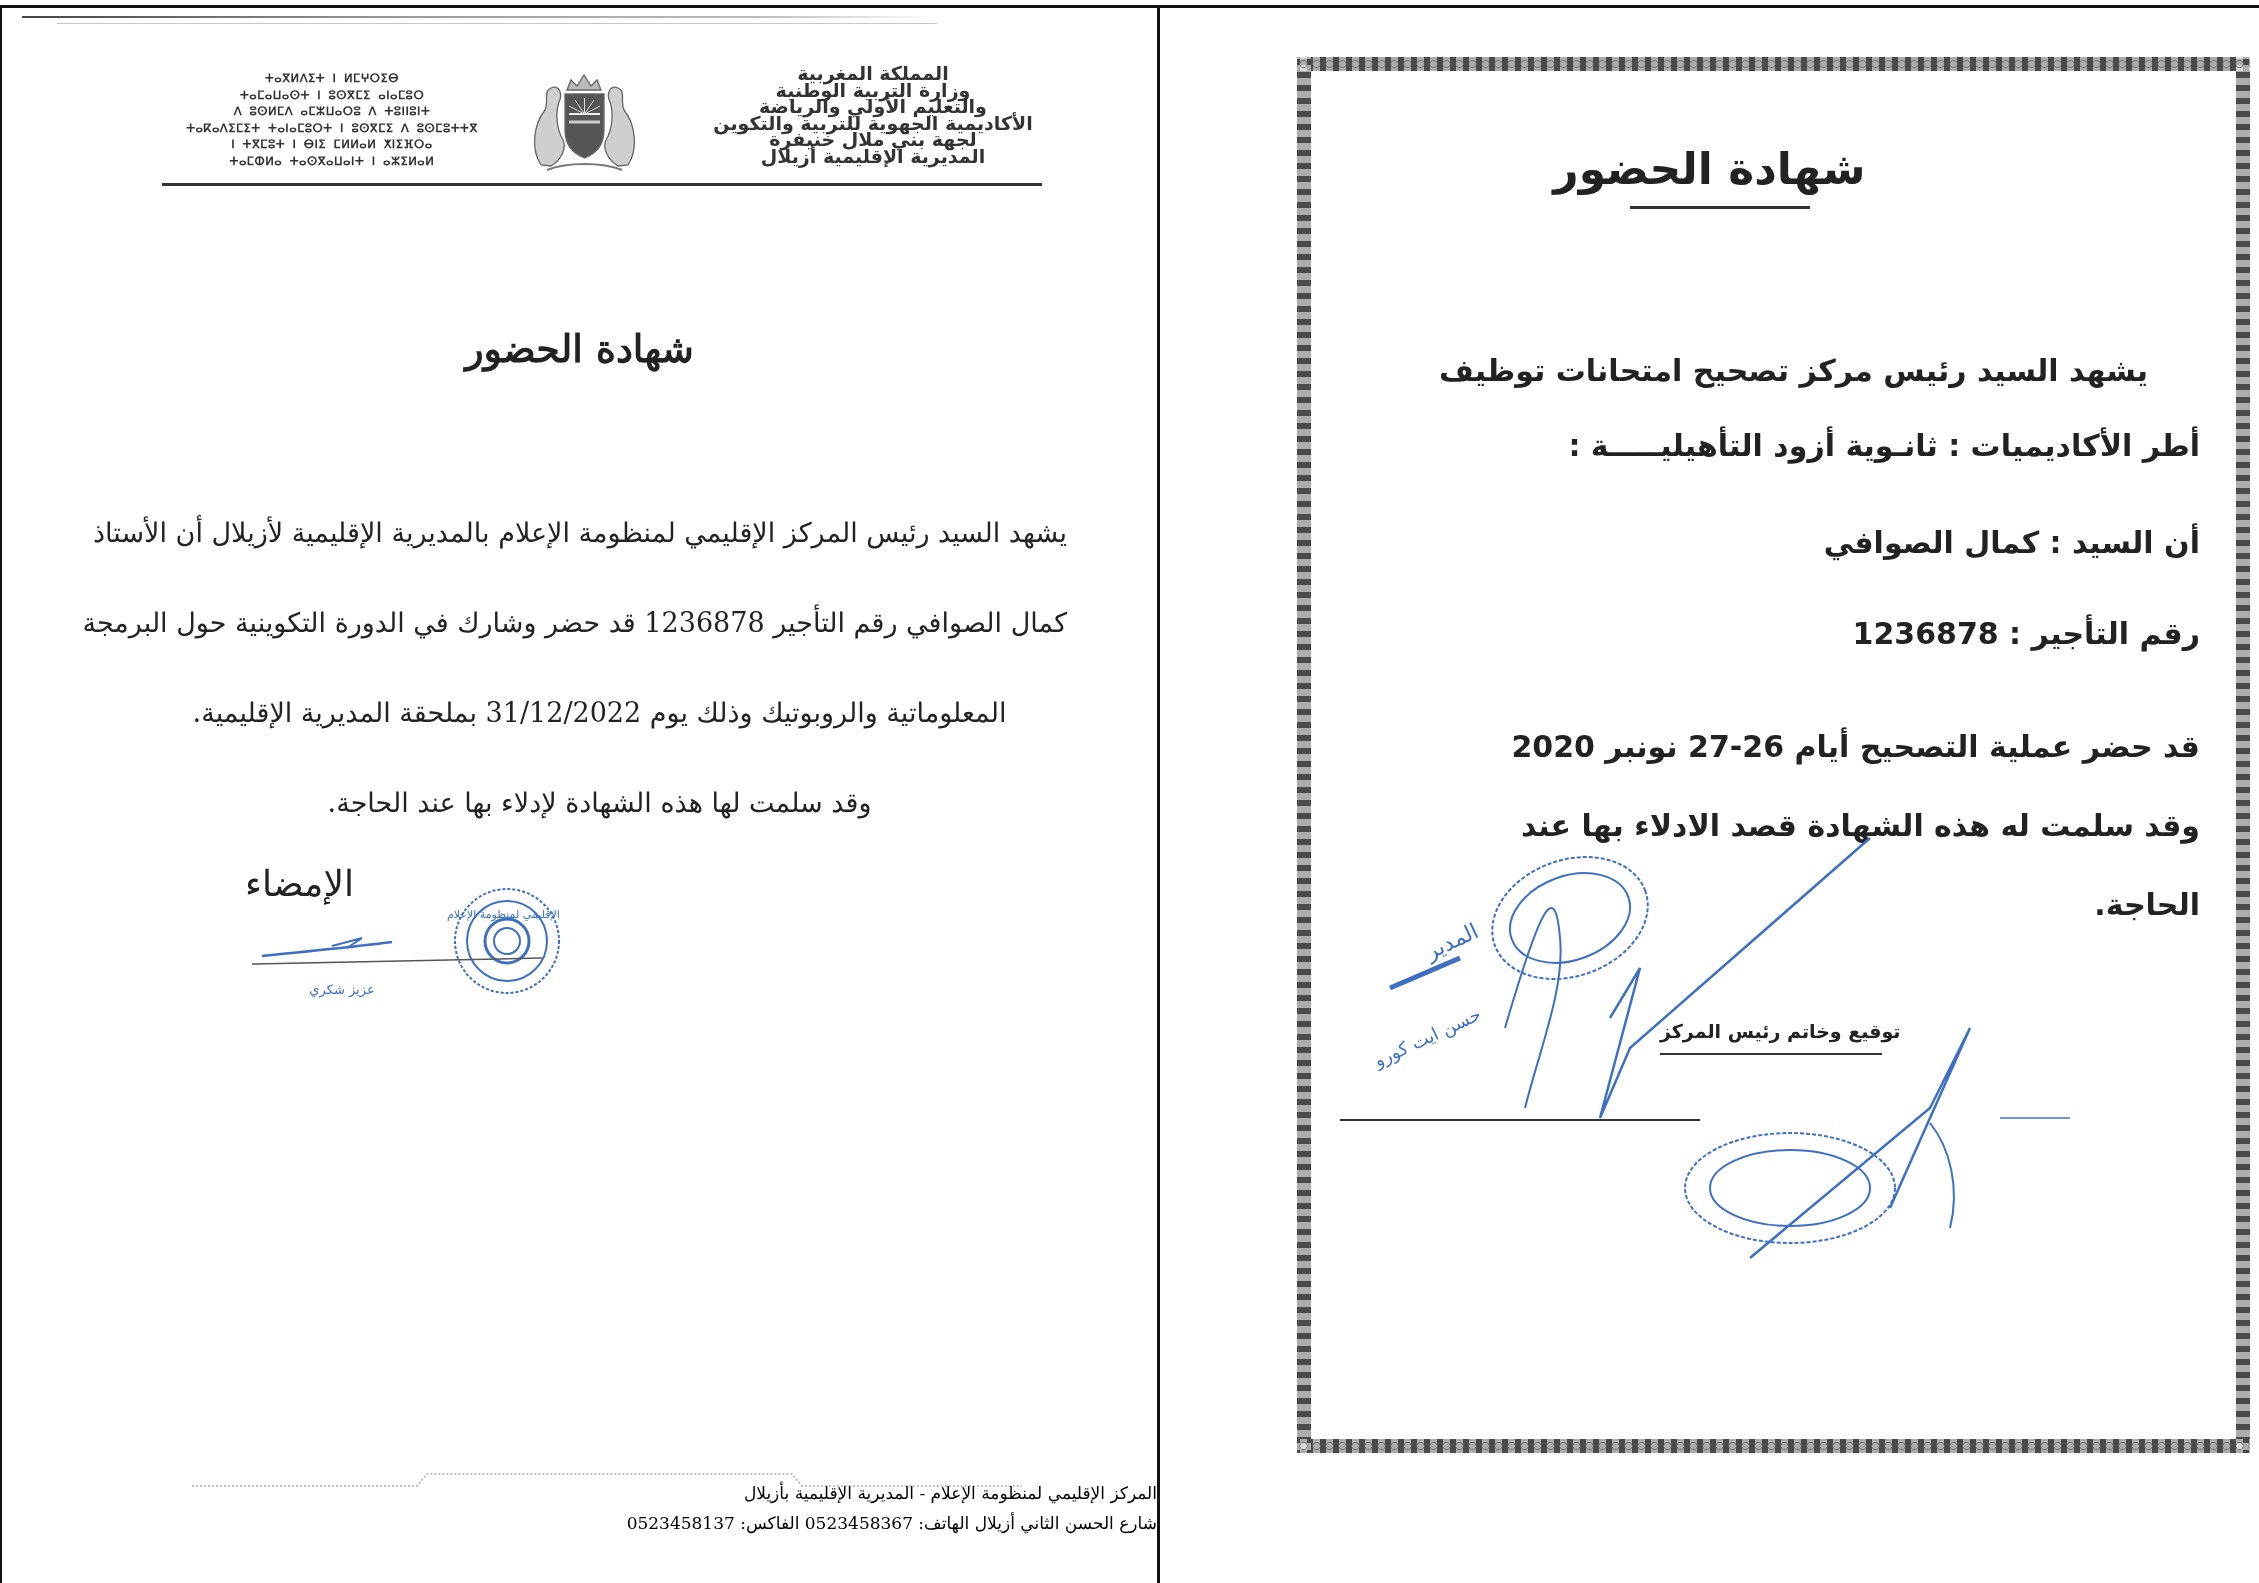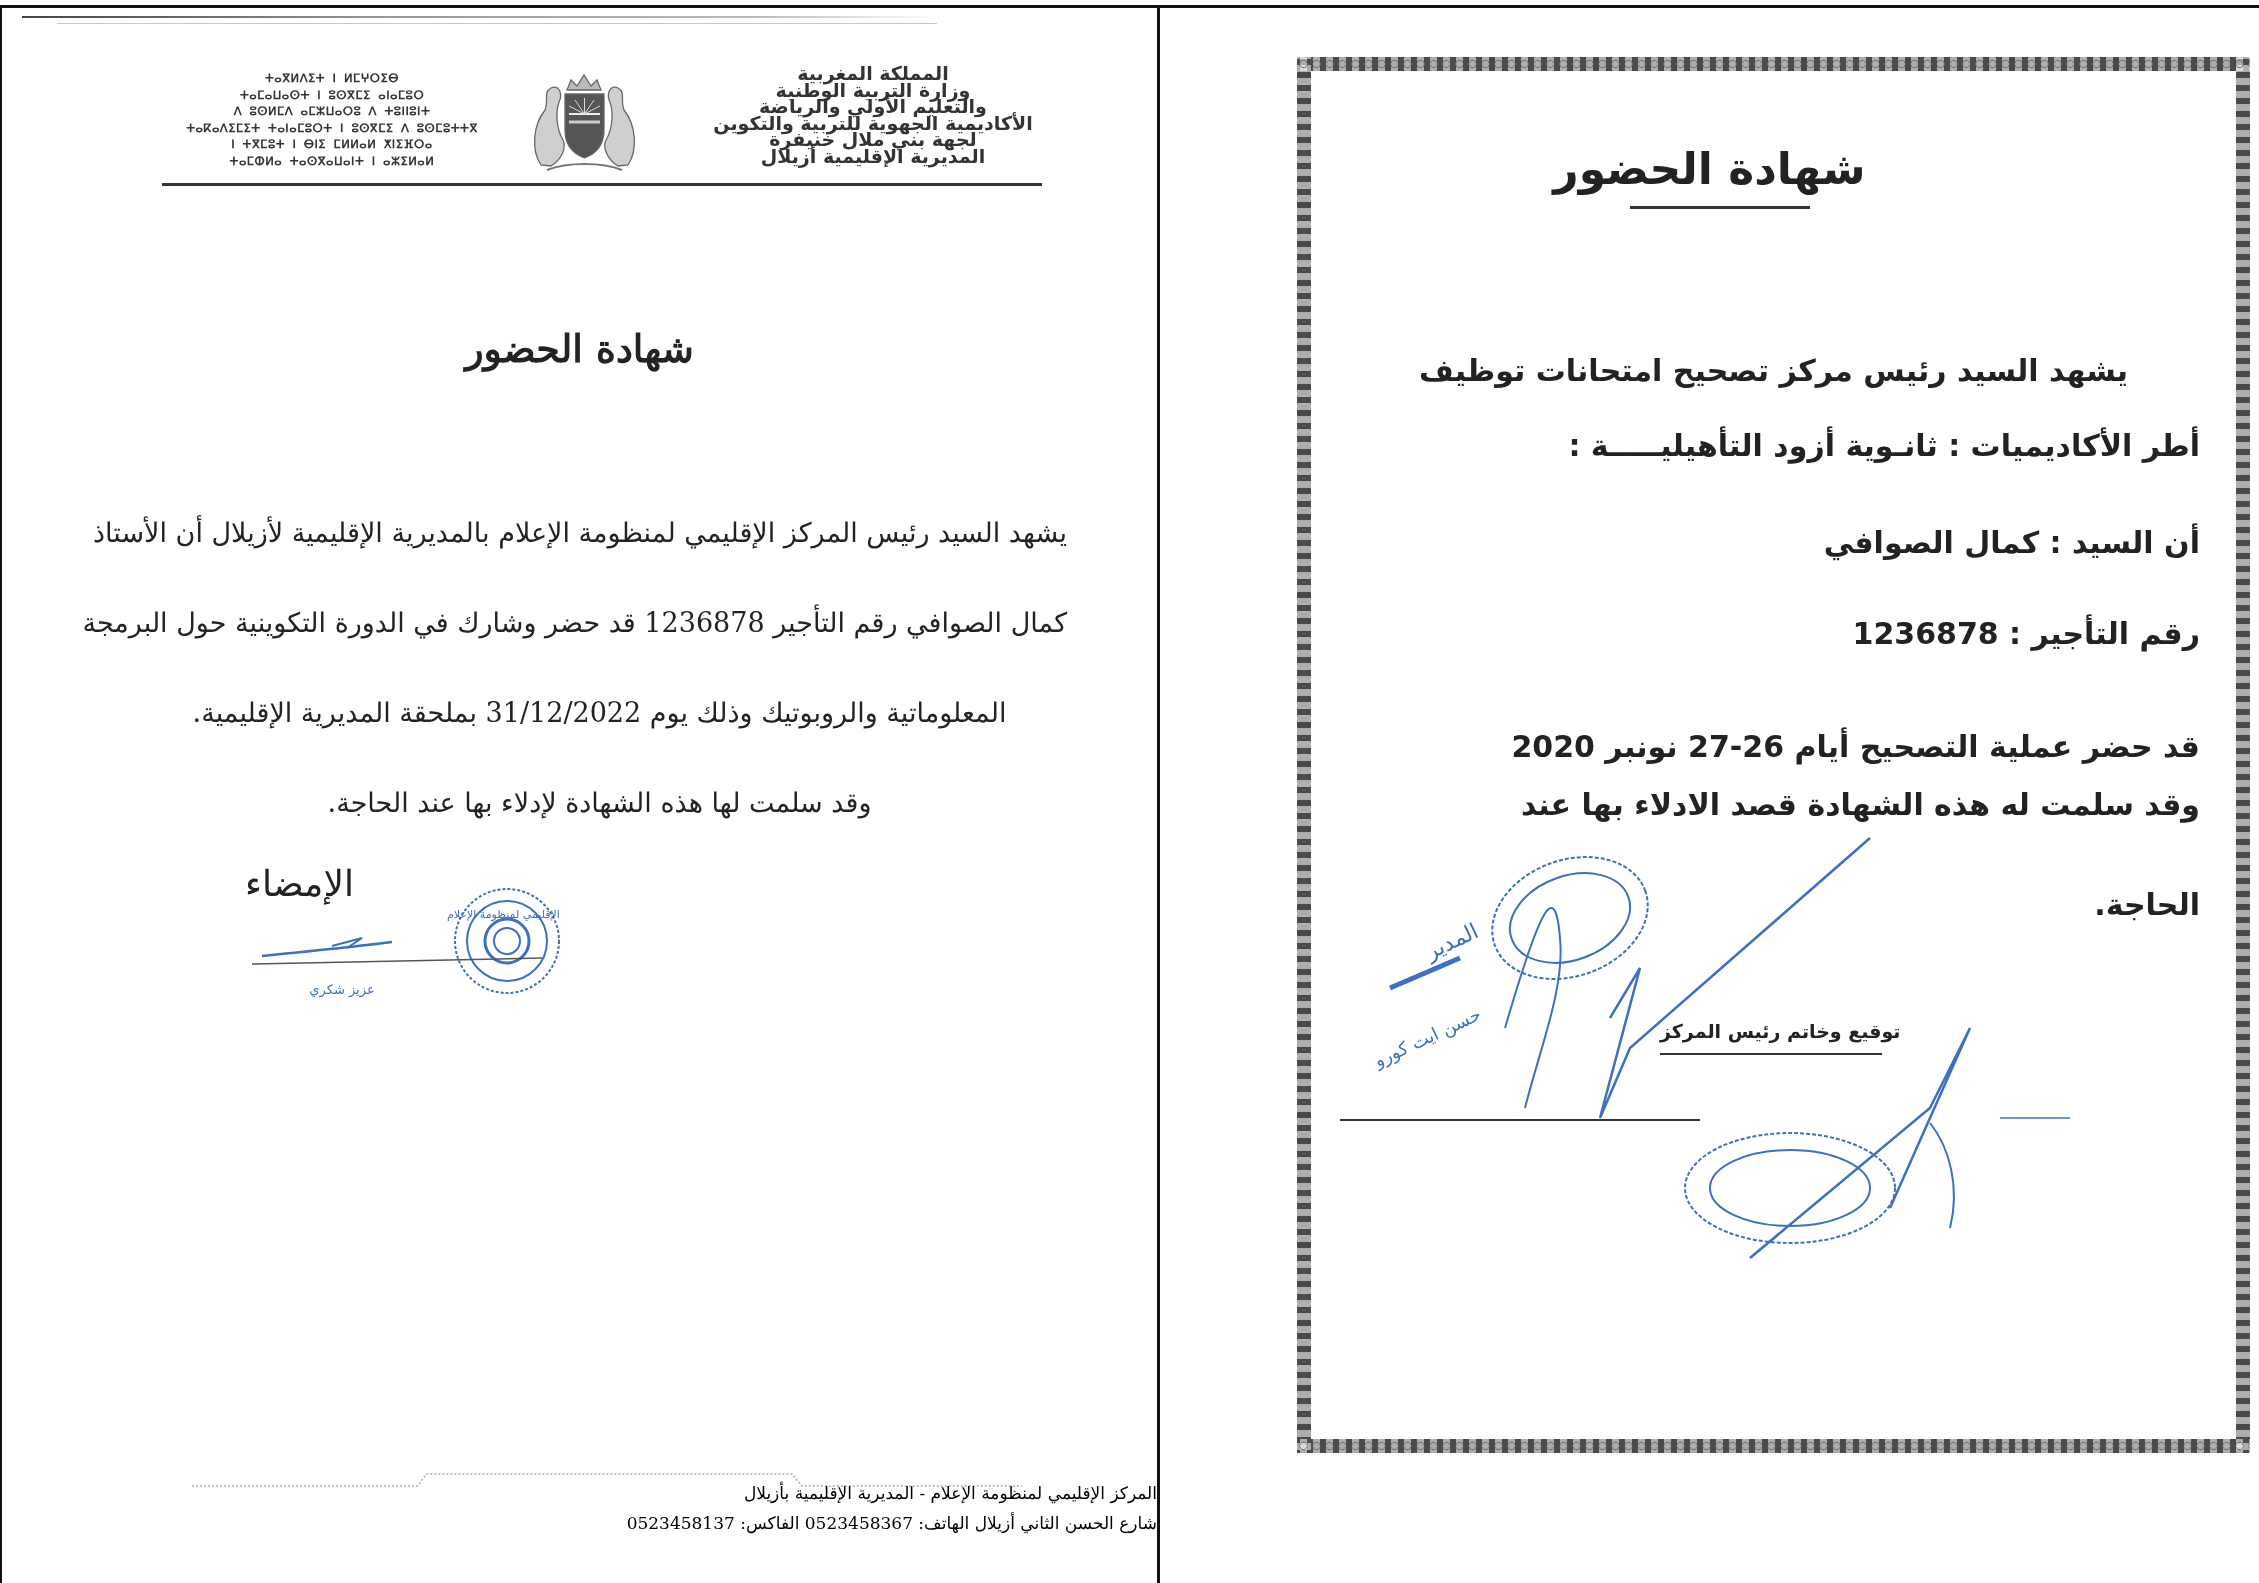--- a/index.html
+++ b/index.html
@@ -153,26 +153,26 @@
   <div class="l-footer footer-line2">شارع الحسن الثاني أزيلال الهاتف:  0523458367 الفاكس: 0523458137</div>
 </section>
 
 <section class="right-page">
   <div class="deco-border"></div>
 
   <h1 class="r-title">شهادة الحضور</h1>
   <div class="r-title-underline"></div>
 
   <div class="r-body">
-    <div class="r-line" style="top:10px; right:72px;">يشهد السيد رئيس مركز تصحيح امتحانات توظيف</div>
+    <div class="r-line" style="top:10px; right:52px;">يشهد السيد رئيس مركز تصحيح امتحانات توظيف</div>
     <div class="r-line" style="top:85px;margin-left:12px;">أطر الأكاديميات : ثانـوية أزود التأهيليـــــة :</div>
     <div class="r-line" style="top:182px;">أن السيد  : كمال الصوافي</div>
     <div class="r-line" style="top:273px;">رقم التأجير  : 1236878</div>
     <div class="r-line" style="top:386px;">قد حضر عملية التصحيح  أيام 26-27 نونبر 2020</div>
-    <div class="r-line" style="top:444px;">وقد سلمت له هذه الشهادة قصد الادلاء بها عند</div>
+    <div class="r-line" style="top:465px;">وقد سلمت له هذه الشهادة قصد الادلاء بها عند</div>
     <div class="r-line" style="top:544px;">الحاجة.</div>
   </div>
 
   <svg class="r-sig-svg" viewBox="0 0 900 520">
     <g fill="none" stroke="#3d6fc4" stroke-width="2">
       <ellipse cx="260" cy="130" rx="80" ry="58" transform="rotate(-20 260 130)" stroke-dasharray="4 2"></ellipse>
       <ellipse cx="260" cy="130" rx="62" ry="42" transform="rotate(-20 260 130)"></ellipse>
       <path d="M560 50 L320 260 L290 330 L330 180 L300 230" stroke-width="2.5"></path>
       <path d="M195 240 C230 120 245 90 250 150 C255 200 230 260 215 320" stroke-width="2"></path>
       <path d="M80 200 L150 170" stroke-width="5"></path>

